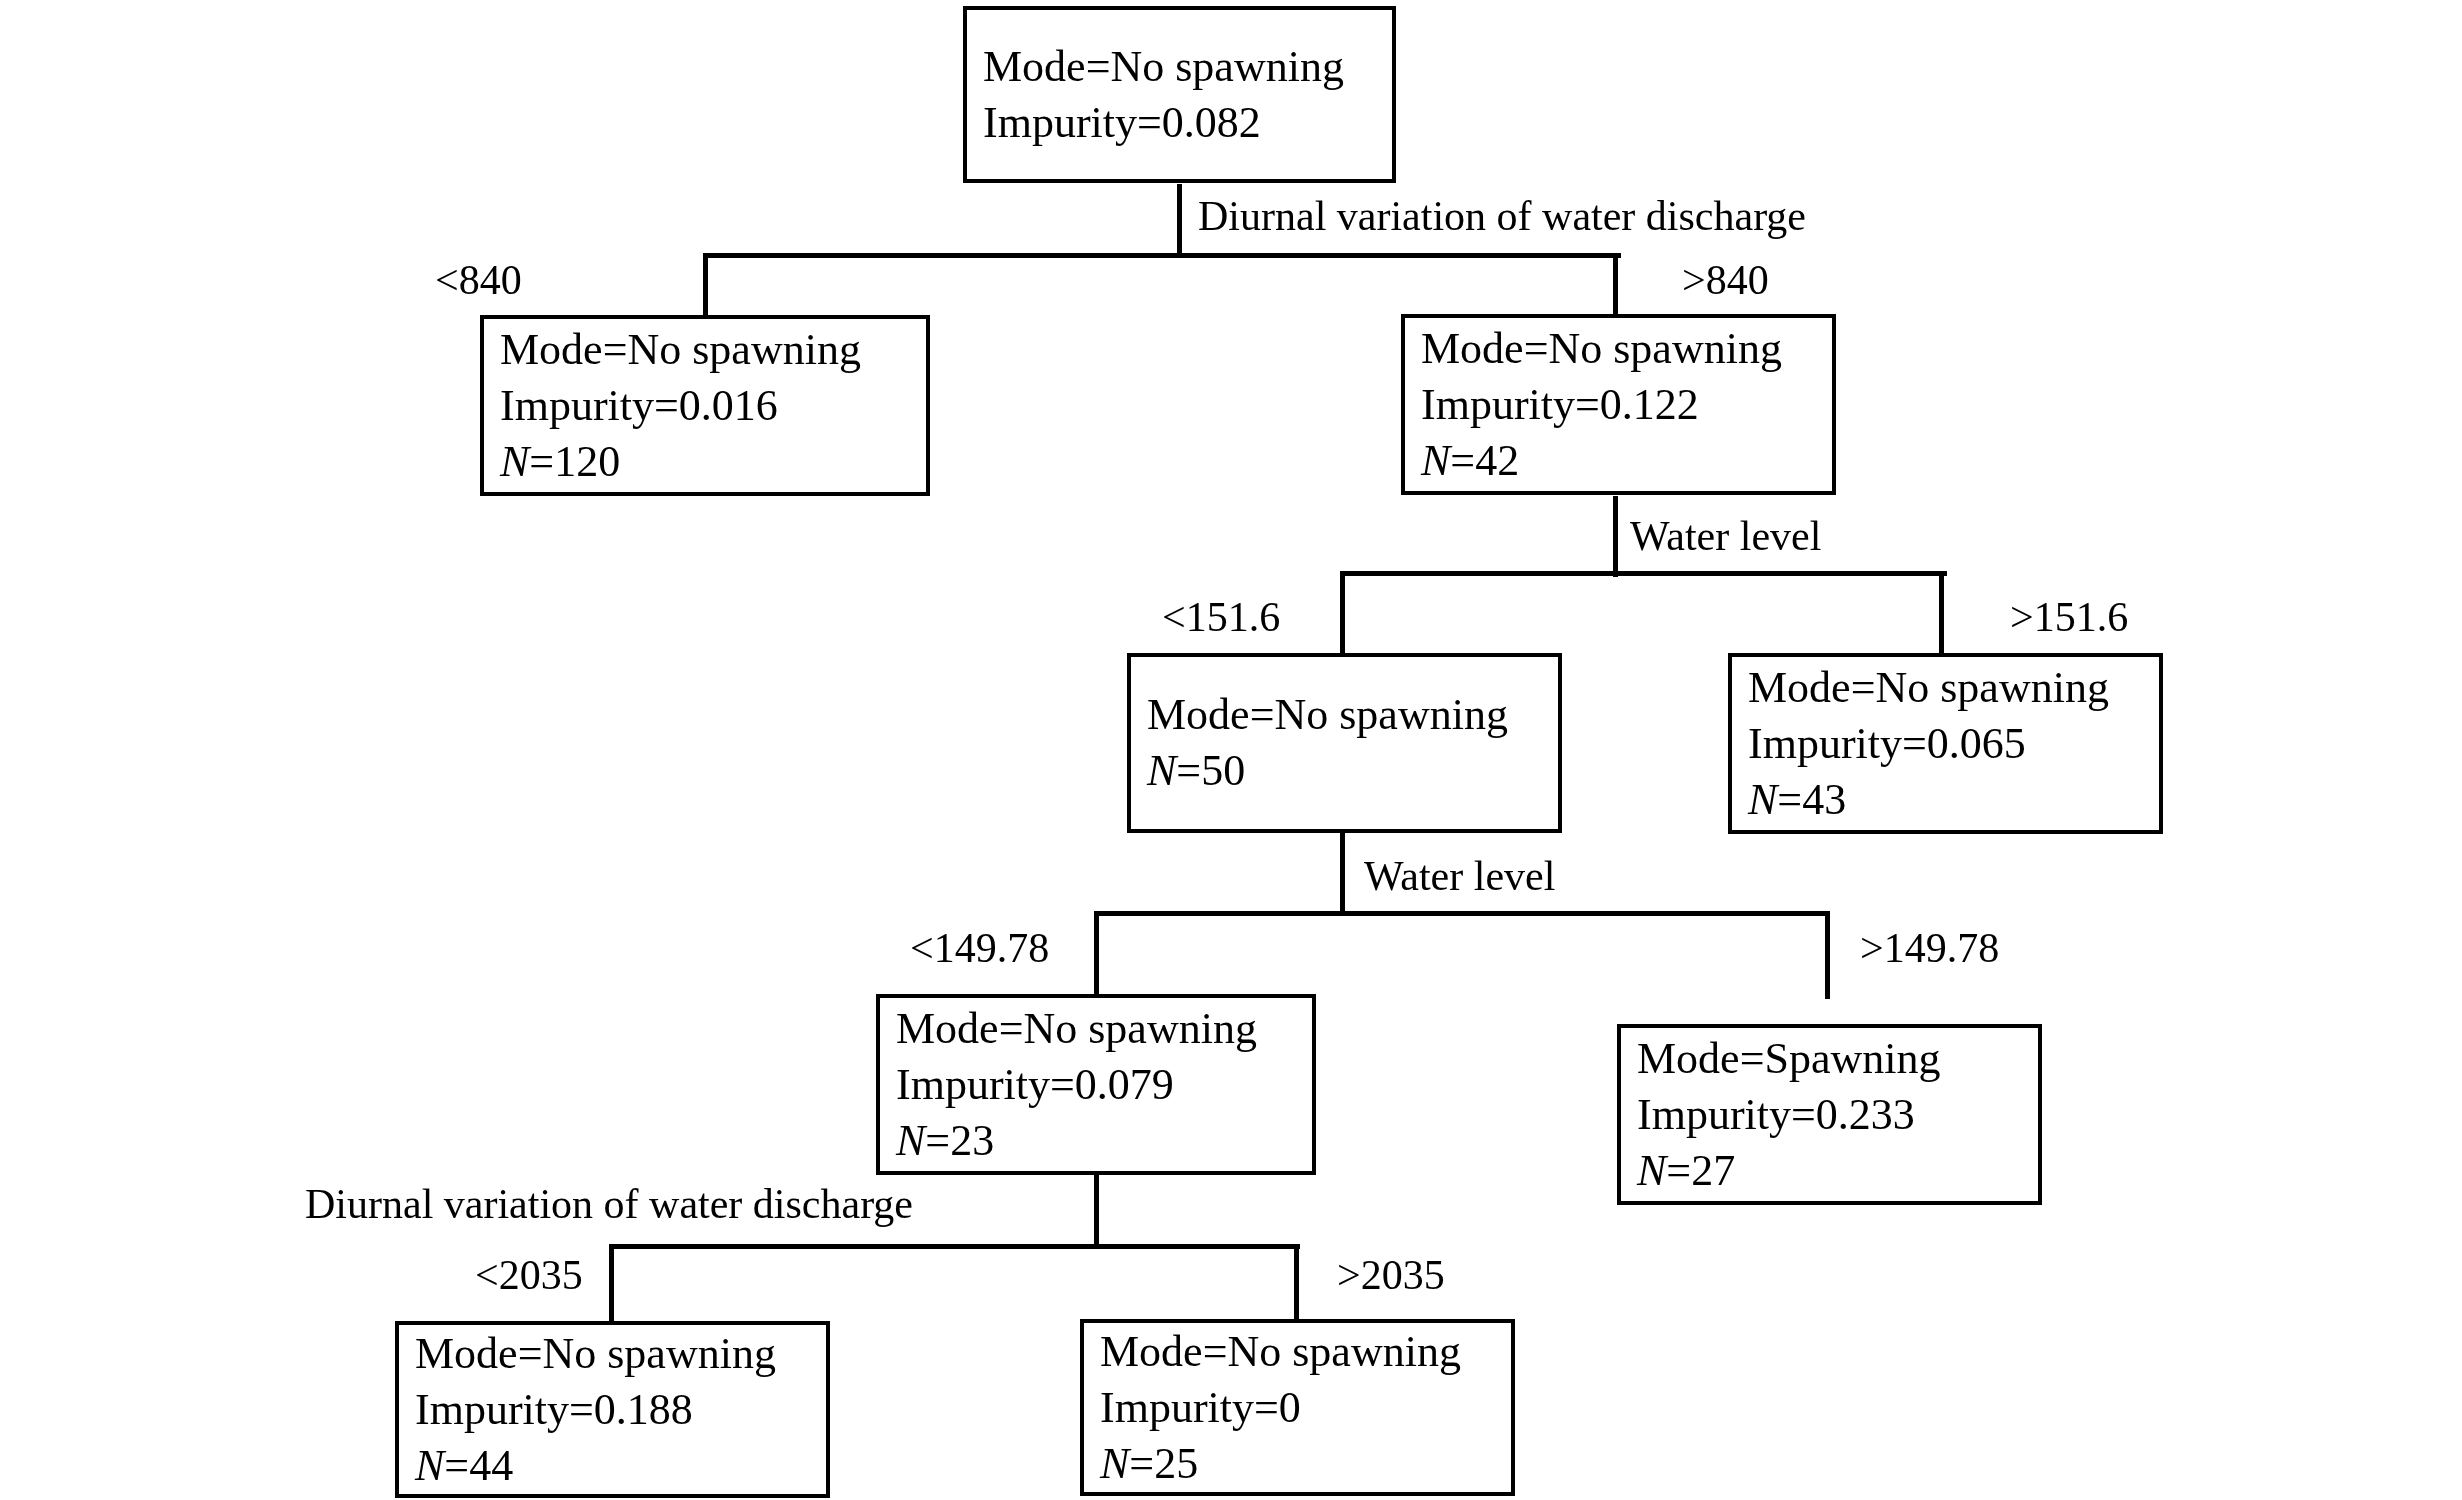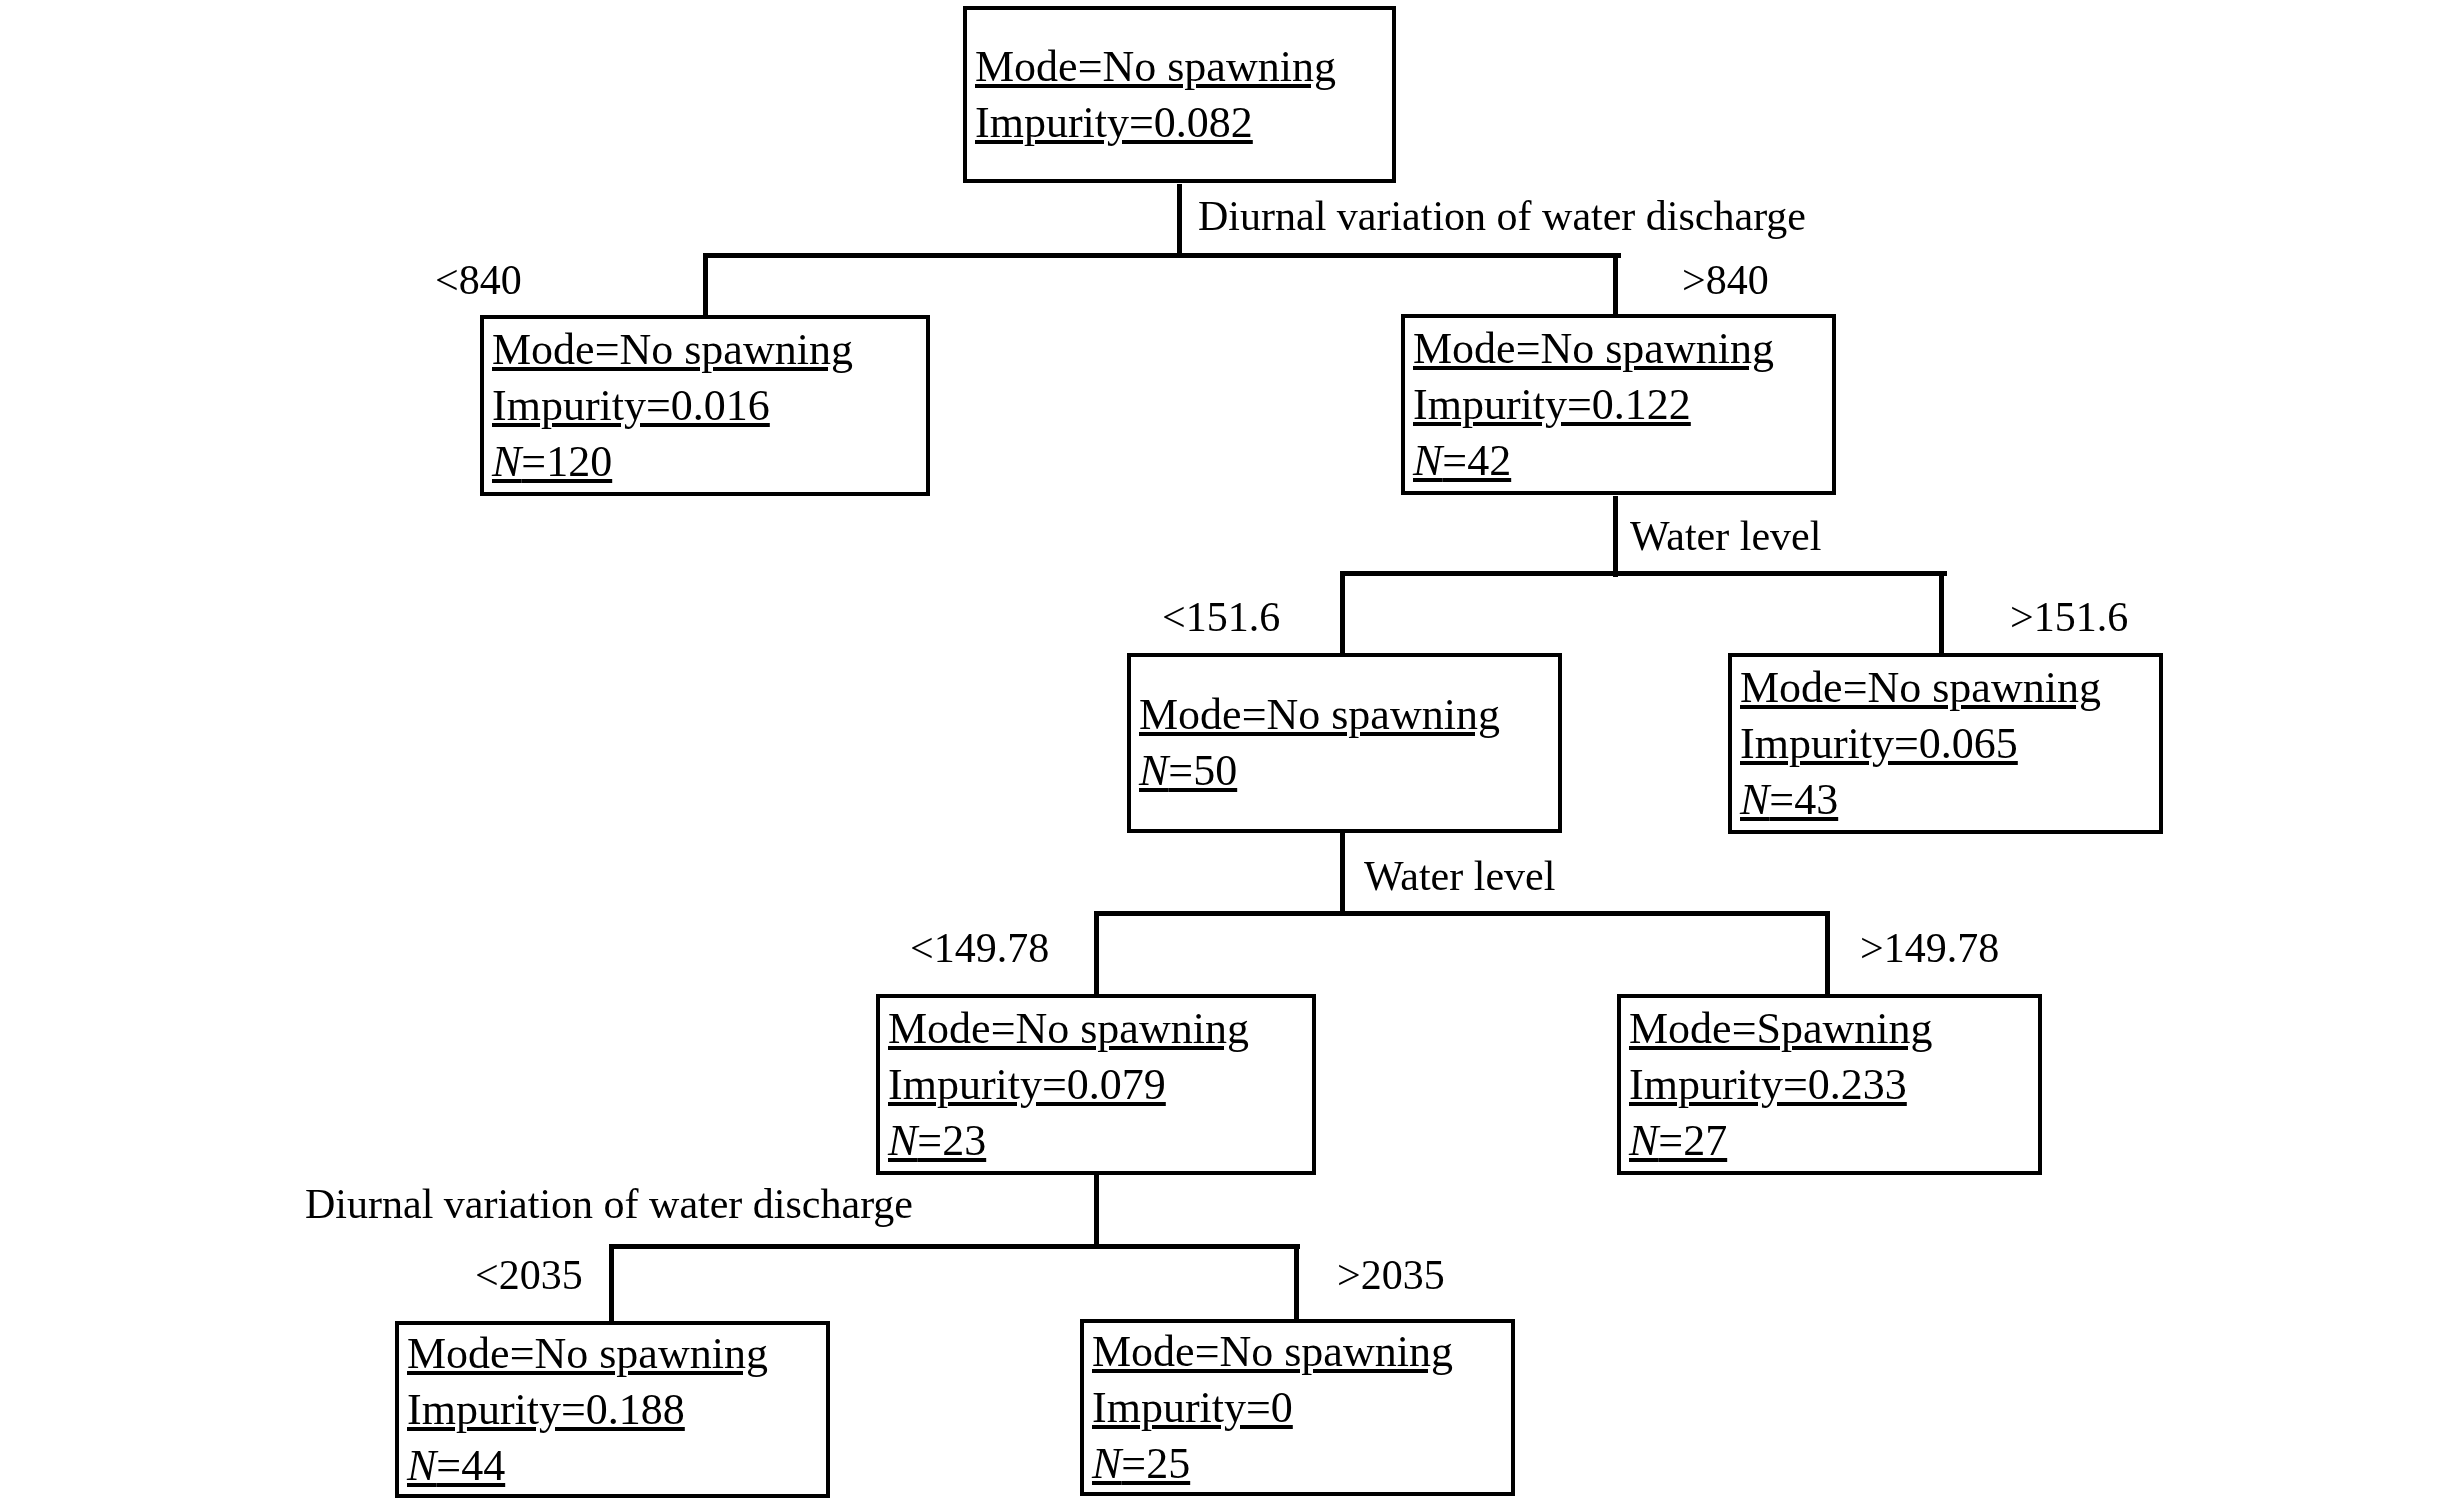--- a/index.html
+++ b/index.html
@@ -18,23 +18,22 @@
   }
   
   .node {
     position: absolute;
     box-sizing: border-box;
     border: 4.7px solid #000000;
     background: #ffffff;
     display: flex;
     flex-direction: column;
     justify-content: center;
-    padding-left: 8px;
+    padding-left: 16px;
     z-index: 2;
-    text-decoration: underline;
   }
   .node .ln {
     font-size: 44px;
     line-height: 56px;
     white-space: nowrap;
   }
   .nit {
     font-style: italic;
   }
   
@@ -52,21 +51,21 @@
     z-index: 3;
   }
 
   
   #nd-root    { left: 963px; top: 6.3px;    width: 433px; height: 177px; }
   #nd-lt840   { left: 480px;  top: 315px;  width: 450px; height: 181px; }
   #nd-gt840   { left: 1401px; top: 314px;  width: 435px; height: 181px; }
   #nd-lt1516  { left: 1127px; top: 653px;  width: 435px; height: 180px; }
   #nd-gt1516  { left: 1728px; top: 653px;  width: 435px; height: 181px; }
   #nd-lt14978 { left: 876px; top: 994px; width: 440px; height: 181px; }
-  #nd-gt14978 { left: 1617px; top: 994px; width: 425px; height: 181px; }
+  #nd-gt14978 { left: 1617px; top: 1024px; width: 425px; height: 181px; }
   #nd-lt2035  { left: 395px;  top: 1321px; width: 435px; height: 177px; }
   #nd-gt2035  { left: 1080px; top: 1319px; width: 435px; height: 177px; }
 
   
   #w-s1-stem  { left: 1177px; top: 184px;  width: 4.7px;    height: 74px; }
   #w-s1-bar   { left: 703px;  top: 253px;  width: 918px; height: 4.7px; }
   #w-s1-left  { left: 703px;  top: 253px;  width: 4.7px;    height: 66px; }
   #w-s1-right { left: 1613px; top: 253px;  width: 4.7px;    height: 66px; }
   
   #w-s2-stem  { left: 1613px; top: 496px;  width: 4.7px;    height: 81px; }

